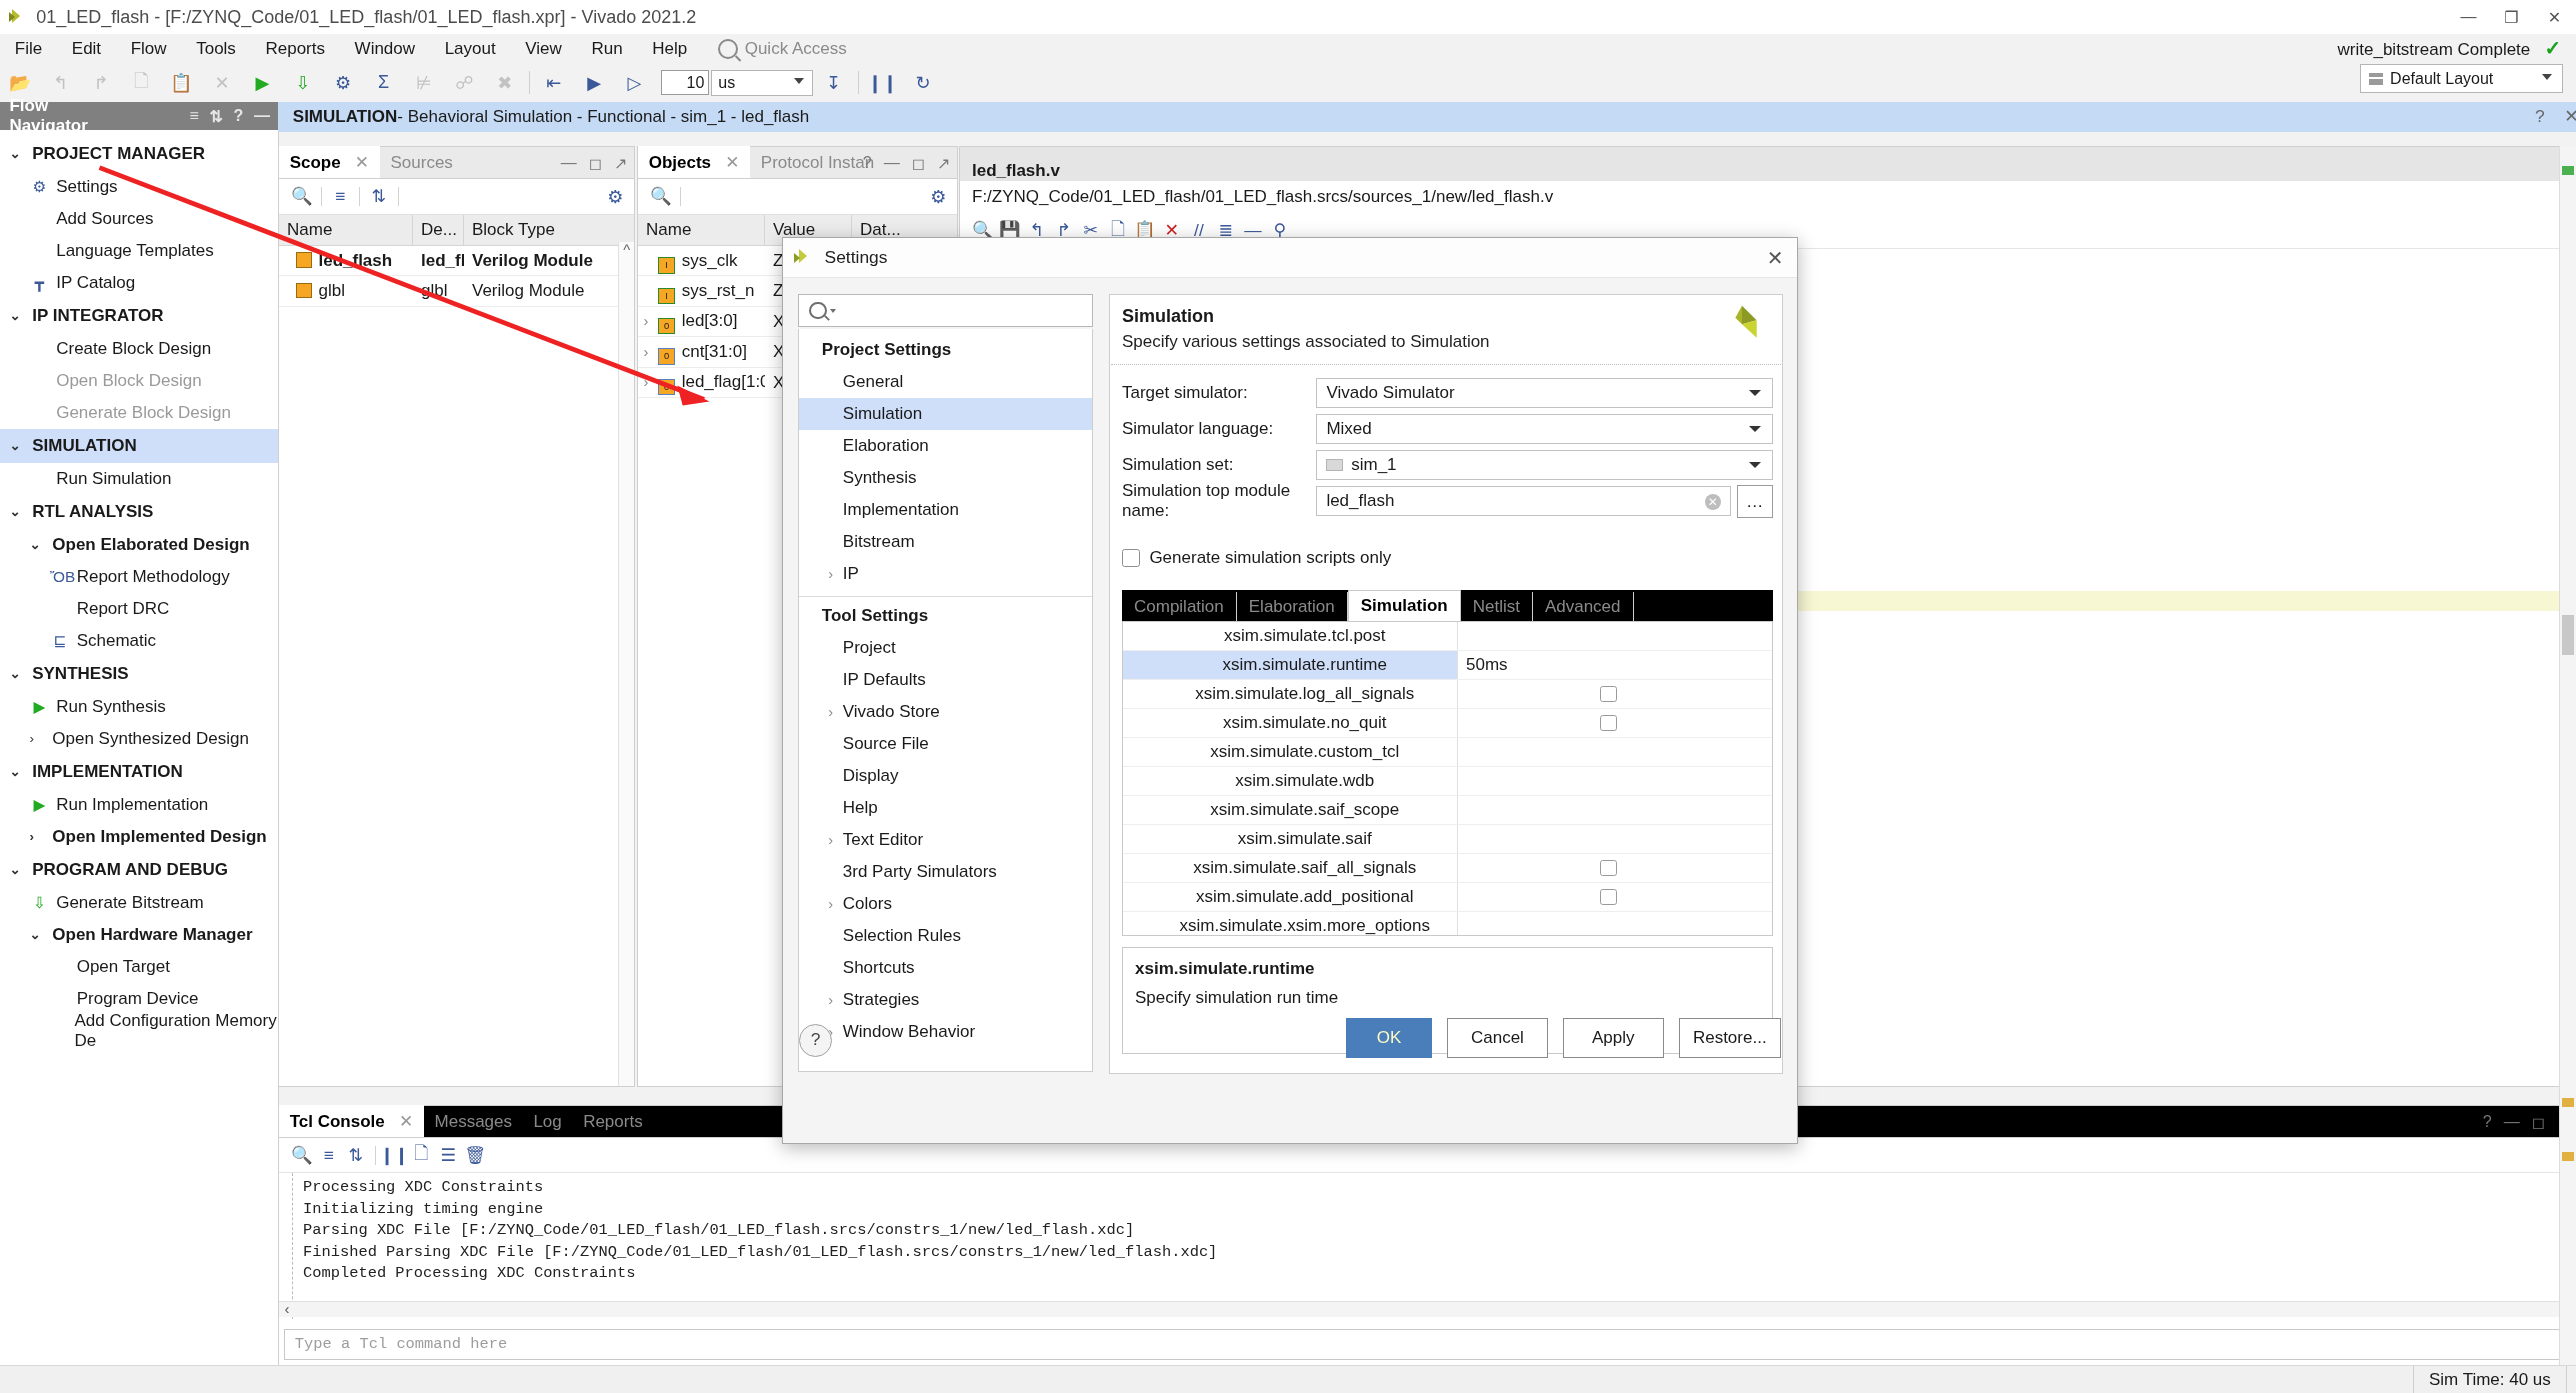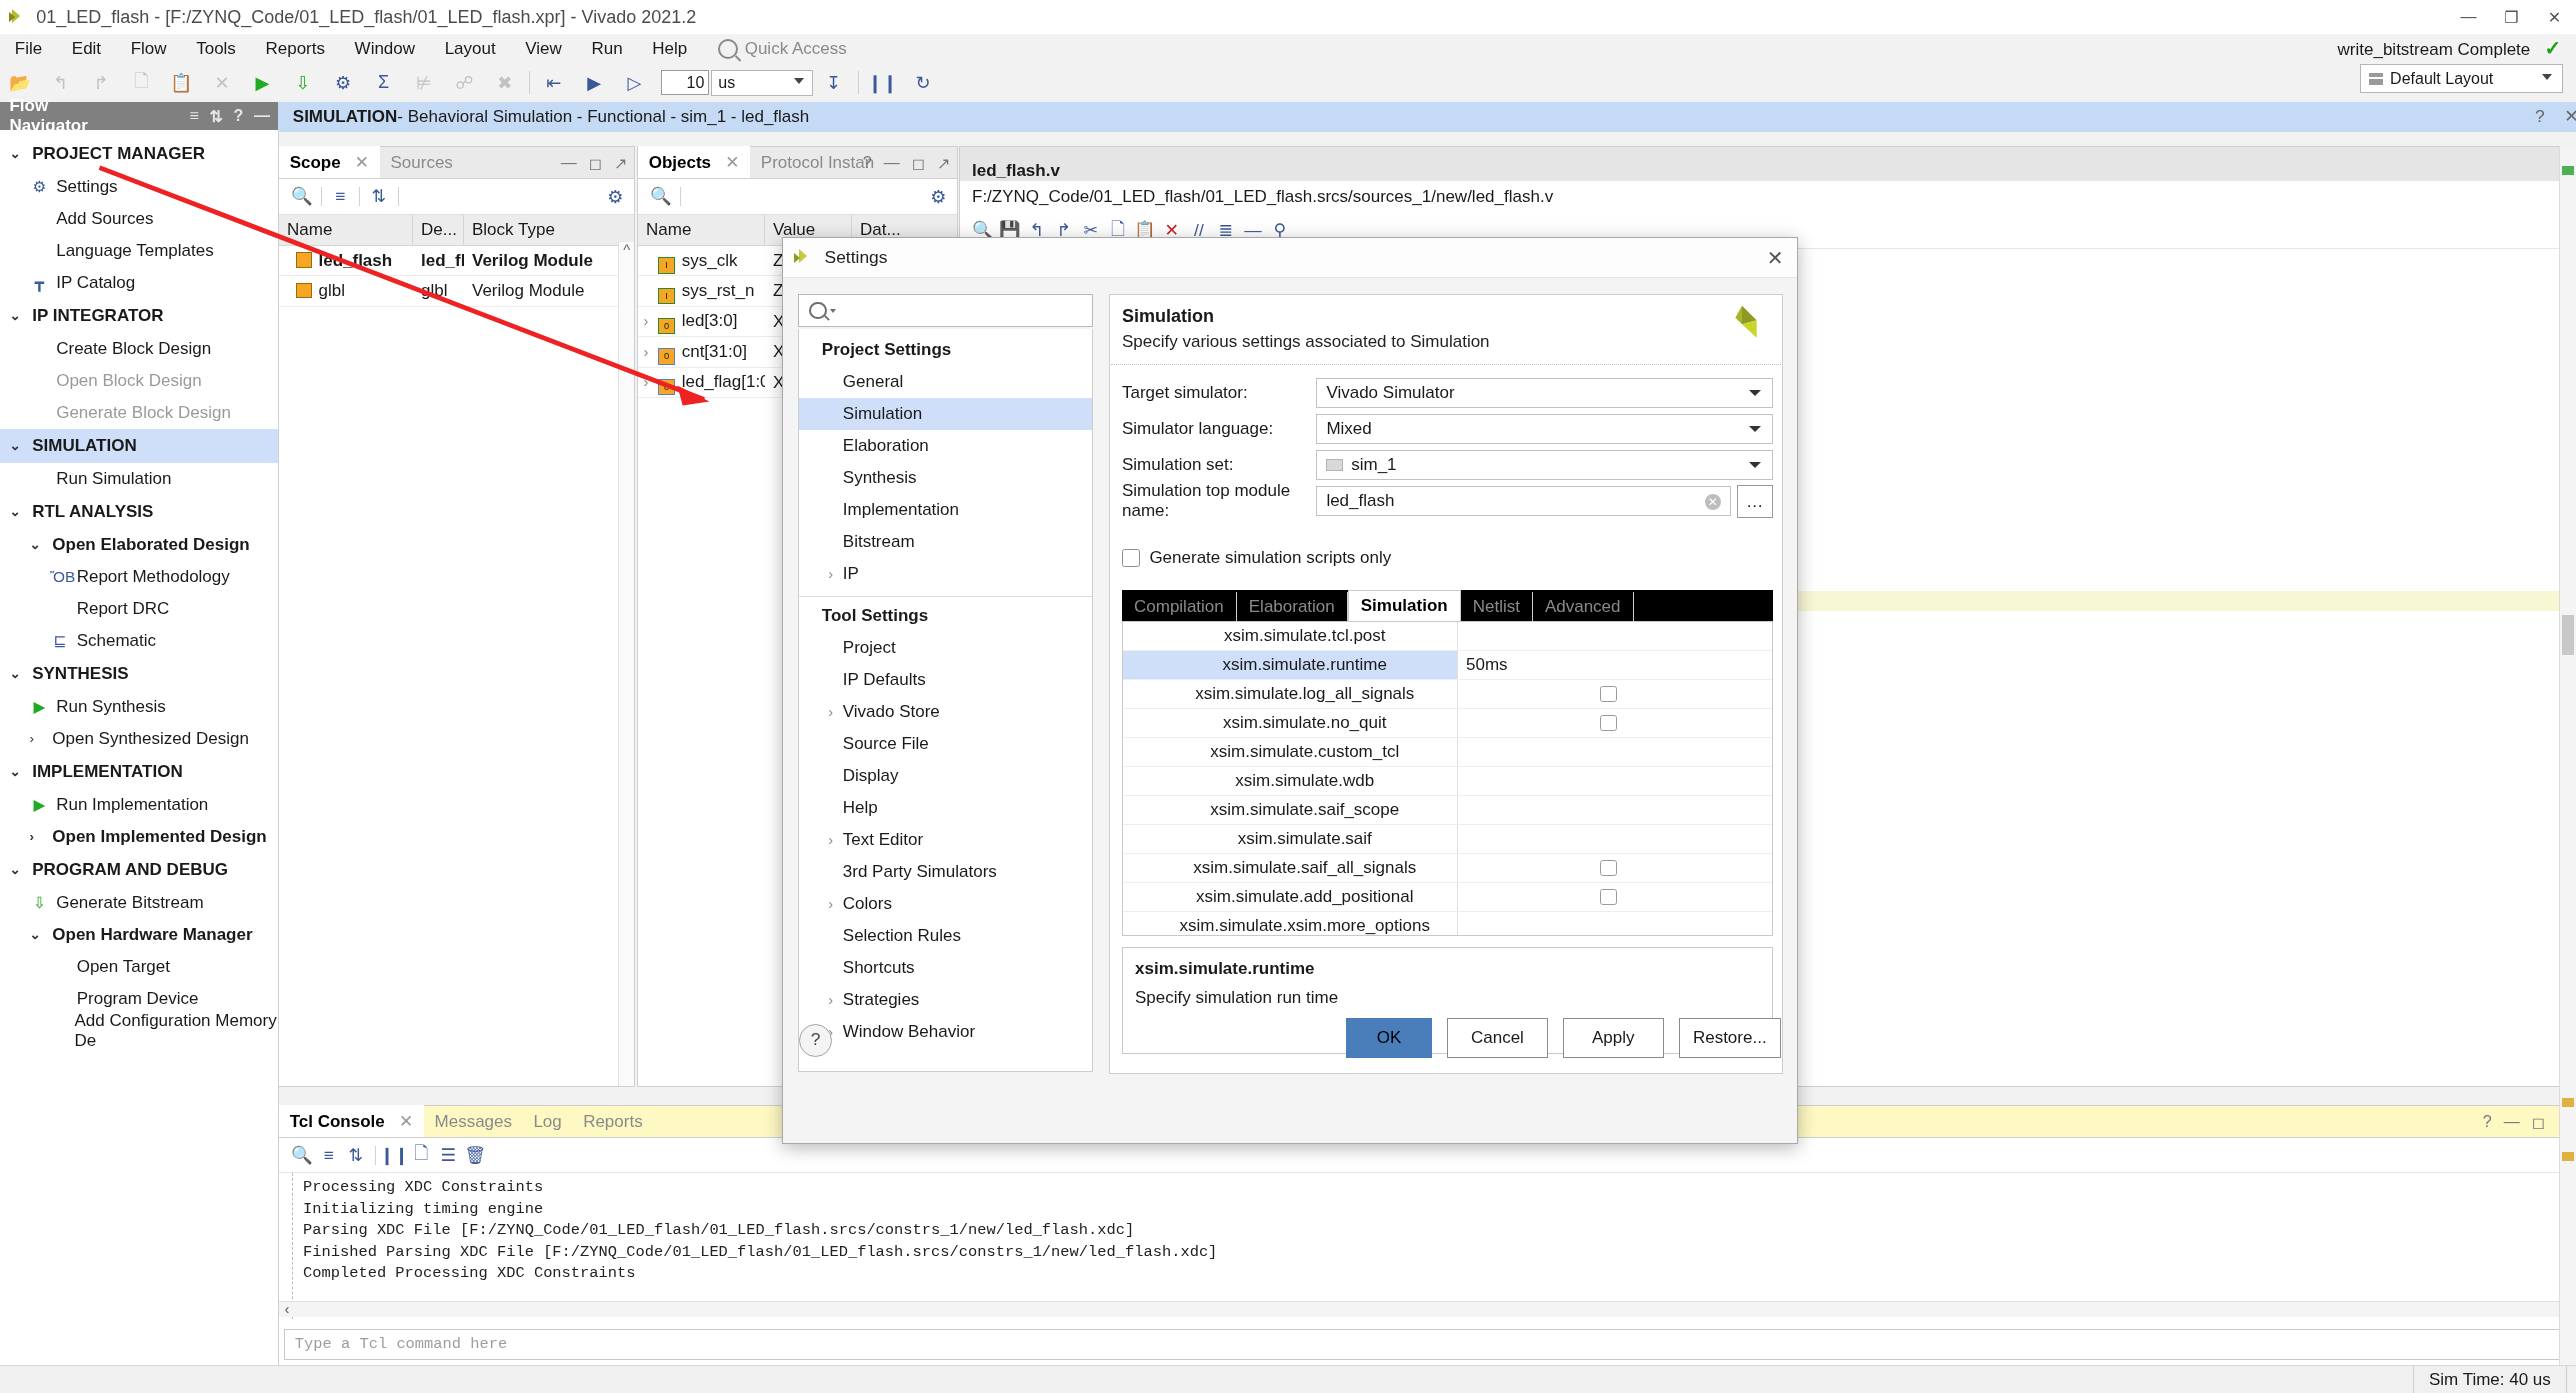--- a/index.html
+++ b/index.html
@@ -114,21 +114,21 @@
   .ed-path{height:32px;line-height:32px;padding-left:12px;font-size:17px;background:#fff;}
   .ed-tool{height:35px;display:flex;align-items:center;padding-left:9.4px;border-bottom:0.7px solid #e6e6e6;}
   .ed-body{position:relative;height:831px;background:#fff;overflow:hidden;}
   .ed-code{font-family:"Liberation Mono",monospace;font-size:17px;color:#6a0dad;padding-left:12px;padding-top:6.7px;}
   .ed-hl{position:absolute;left:0;right:17.4px;top:342px;height:20px;background:#f7f7d4;}
   .ed-sb{position:absolute;right:0;top:0;width:17.4px;bottom:0;background:#fafafa;border-left:0.7px solid #e4e4e4;}
   .ed-sb .mark{position:absolute;right:1.3px;width:13.4px;height:6.7px;}
 
   
   .tcl{position:absolute;left:278px;top:1105px;width:2298px;height:261px;background:#fff;border:0.7px solid #cfcfcf;}
-  .tcl-tabs{height:31px;background:#fef9c3;display:flex;align-items:flex-end;border-bottom:0.7px solid #cfcfcf;}
+  .tcl-tabs{height:31px;background:#000000;display:flex;align-items:flex-end;border-bottom:0.7px solid #cfcfcf;}
   .tcl-tool{height:34px;display:flex;align-items:center;padding-left:9.4px;border-bottom:0.7px solid #e5e5e5;}
   .tcl-out{position:relative;height:154px;padding-left:24px;padding-top:4px;
     font-family:"Liberation Mono",monospace;font-size:15.4px;color:#222;overflow:hidden;}
   .tcl-out div{line-height:21.5px;white-space:nowrap;}
   .tcl-gut{position:absolute;left:13.4px;top:0;bottom:12px;border-left:1.3px dashed #bbb;}
   .tcl-hsb{position:absolute;left:0;right:0;bottom:50px;height:14.8px;background:#f4f4f4;border-top:0.7px solid #e0e0e0;}
   .tcl-hsb .lt{position:absolute;left:5.4px;top:-1.3px;font-size:14.8px;color:#555;}
   .tcl-in{position:absolute;left:5.4px;right:5.4px;bottom:6.7px;height:29.5px;border:0.7px solid #c8c8c8;background:#fff;}
   .tcl-in span{line-height:29.5px;padding-left:9.4px;color:#9d9d9d;
     font-family:"Liberation Mono",monospace;font-size:15.4px;}
@@ -219,21 +219,21 @@
     border:0.7px solid #c9c9c9;background:#fff;padding:10.7px 0 0 12px;box-sizing:border-box;}
   .pdesc .t{font-size:17px;font-weight:bold;}
   .pdesc .d{font-size:17px;margin-top:9.4px;}
 
   .dlg-foot{position:absolute;left:0;bottom:0;width:100%;height:91px;}
   .qmark{position:absolute;left:16px;top:23px;width:31px;height:31px;border:1.3px solid #a0a0a0;
     border-radius:50%;color:#444;font-size:17.4px;text-align:center;line-height:29.5px;background:#f4f4f4;}
   .btns{position:absolute;right:16px;top:17.4px;display:flex;}
   .btn{height:40px;min-width:101px;padding:0 13.4px;font-size:17px;display:flex;align-items:center;
     justify-content:center;border:0.7px solid #8a8a8a;background:#fff;margin-left:14.8px;box-sizing:border-box;}
-  .btn.prim{background:#4a7ebb;color:#000000;border-color:#4a7ebb;min-width:86px;}
+  .btn.prim{background:#4a7ebb;color:#fef9c3;border-color:#4a7ebb;min-width:86px;}
 </style>
 </head>
 <body>
 
 <div class="app">
 
   <div class="titlebar">
     <div class="tb-logo"></div>
     <div class="tb-title">01_LED_flash - [F:/ZYNQ_Code/01_LED_flash/01_LED_flash.xpr] - Vivado 2021.2</div>
     <div class="tb-win">

